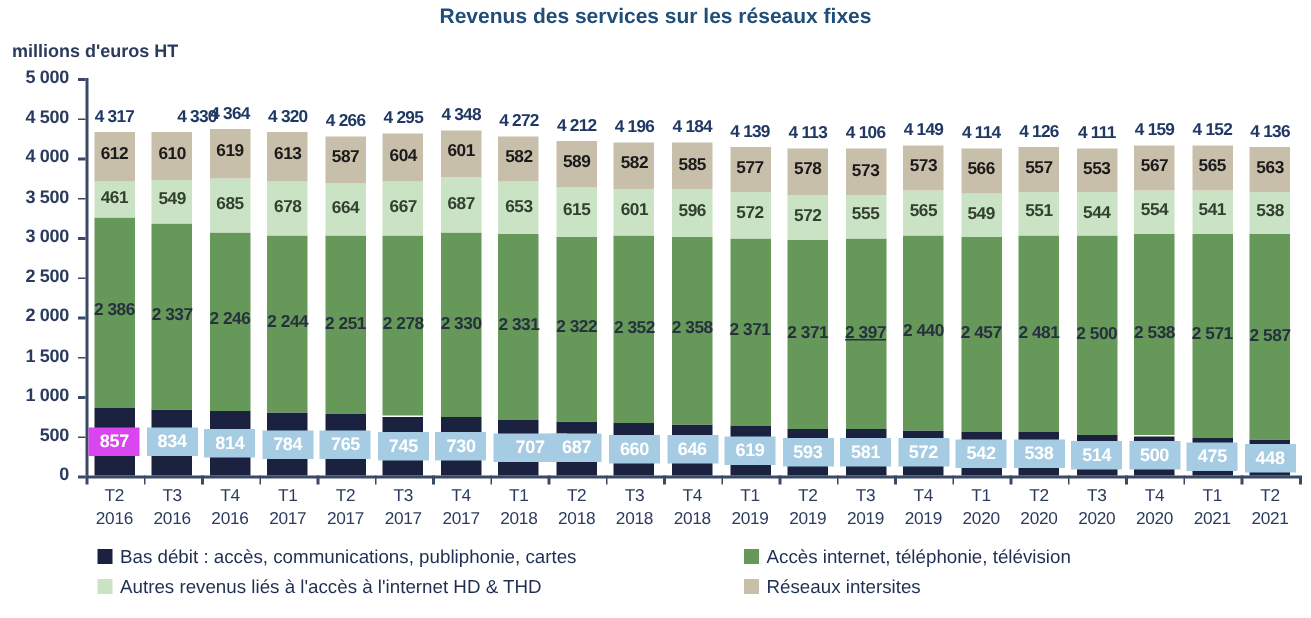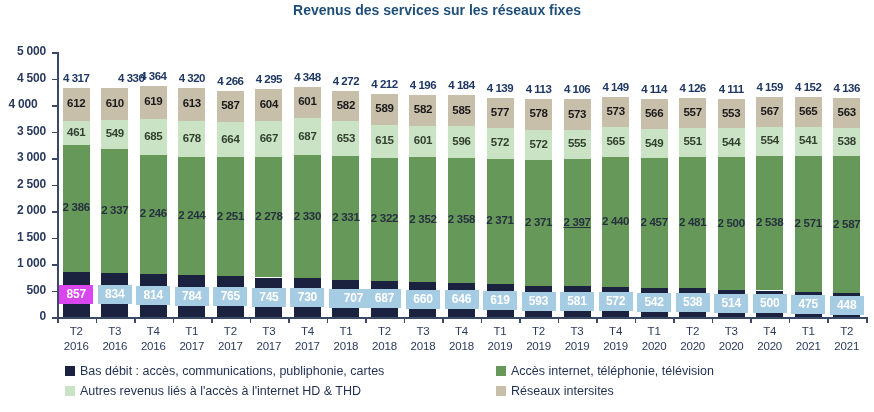--- a/index.html
+++ b/index.html
@@ -43,41 +43,42 @@
     display:grid;grid-template-columns:431px auto;row-gap:6px;column-gap:0;
   }
   .legend-item{display:flex;align-items:center;font-size:12.5px;}
   .legend-swatch{width:10px;height:10px;margin-right:5px;flex:0 0 auto;}
 </style>
 </head>
 <body>
 
 <div id="stage">
   <div class="chart-title" style="color: rgb(31, 78, 121);">Revenus des services sur les réseaux fixes</div>
+  <div class="unit-label" style="color: rgb(43, 59, 94);">millions d'euros HT</div>
   <div id="plot">
       <div class="axis-line" style="left: 57px; top: 52px; width: 1.5px; height: 265px;"></div>
       <div class="axis-line" style="left: 57px; top: 317px; width: 809px; height: 1.5px;"></div>
       <div class="tick" style="left: 52px; top: 317px; width: 5px; height: 1.5px;"></div>
       <div class="ylab" style="left: 0px; top: 309px; color: rgb(43, 59, 94);">0</div>
       <div class="tick" style="left: 52px; top: 290.5px; width: 5px; height: 1.5px;"></div>
       <div class="ylab" style="left: 0px; top: 282.5px; color: rgb(43, 59, 94);">500</div>
       <div class="tick" style="left: 52px; top: 264px; width: 5px; height: 1.5px;"></div>
       <div class="ylab" style="left: 0px; top: 256px; color: rgb(43, 59, 94);">1 000</div>
       <div class="tick" style="left: 52px; top: 237.5px; width: 5px; height: 1.5px;"></div>
       <div class="ylab" style="left: 0px; top: 229.5px; color: rgb(43, 59, 94);">1 500</div>
       <div class="tick" style="left: 52px; top: 211px; width: 5px; height: 1.5px;"></div>
       <div class="ylab" style="left: 0px; top: 203px; color: rgb(43, 59, 94);">2 000</div>
       <div class="tick" style="left: 52px; top: 184.5px; width: 5px; height: 1.5px;"></div>
       <div class="ylab" style="left: 0px; top: 176.5px; color: rgb(43, 59, 94);">2 500</div>
       <div class="tick" style="left: 52px; top: 158px; width: 5px; height: 1.5px;"></div>
       <div class="ylab" style="left: 0px; top: 150px; color: rgb(43, 59, 94);">3 000</div>
       <div class="tick" style="left: 52px; top: 131.5px; width: 5px; height: 1.5px;"></div>
       <div class="ylab" style="left: 0px; top: 123.5px; color: rgb(43, 59, 94);">3 500</div>
       <div class="tick" style="left: 52px; top: 105px; width: 5px; height: 1.5px;"></div>
-      <div class="ylab" style="left: 0px; top: 97px; color: rgb(43, 59, 94); text-align: center;">4 000</div>
+      <div class="ylab" style="left: 0px; top: 97px; color: rgb(43, 59, 94);">4 000</div>
       <div class="tick" style="left: 52px; top: 78.5px; width: 5px; height: 1.5px;"></div>
       <div class="ylab" style="left: 0px; top: 70.5px; color: rgb(43, 59, 94);">4 500</div>
       <div class="tick" style="left: 52px; top: 52px; width: 5px; height: 1.5px;"></div>
       <div class="ylab" style="left: 0px; top: 44px; color: rgb(43, 59, 94);">5 000</div>
       <div class="tick" style="left: 57px; top: 317px; width: 1.5px; height: 6px;"></div>
       <div class="tick" style="left: 95.5238px; top: 317px; width: 1.5px; height: 6px;"></div>
       <div class="tick" style="left: 134.048px; top: 317px; width: 1.5px; height: 6px;"></div>
       <div class="tick" style="left: 172.571px; top: 317px; width: 1.5px; height: 6px;"></div>
       <div class="tick" style="left: 211.095px; top: 317px; width: 1.5px; height: 6px;"></div>
       <div class="tick" style="left: 249.619px; top: 317px; width: 1.5px; height: 6px;"></div>

